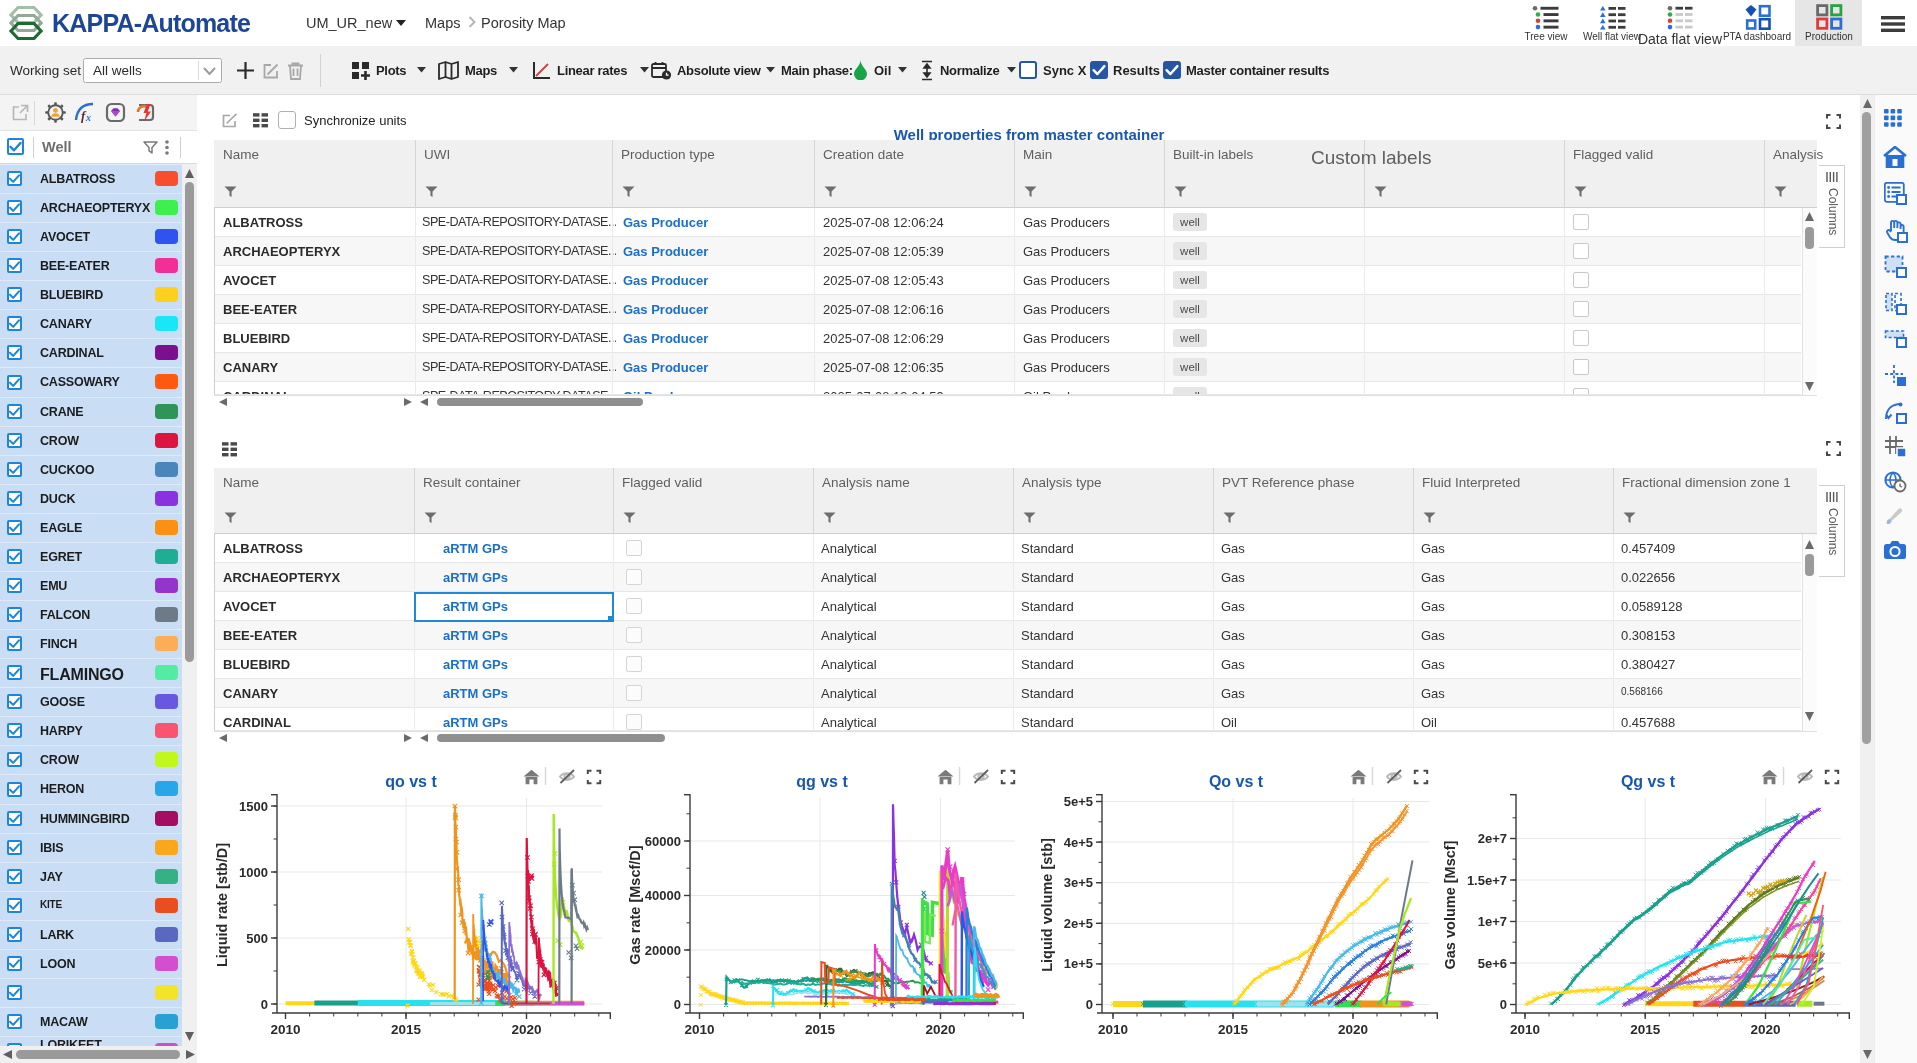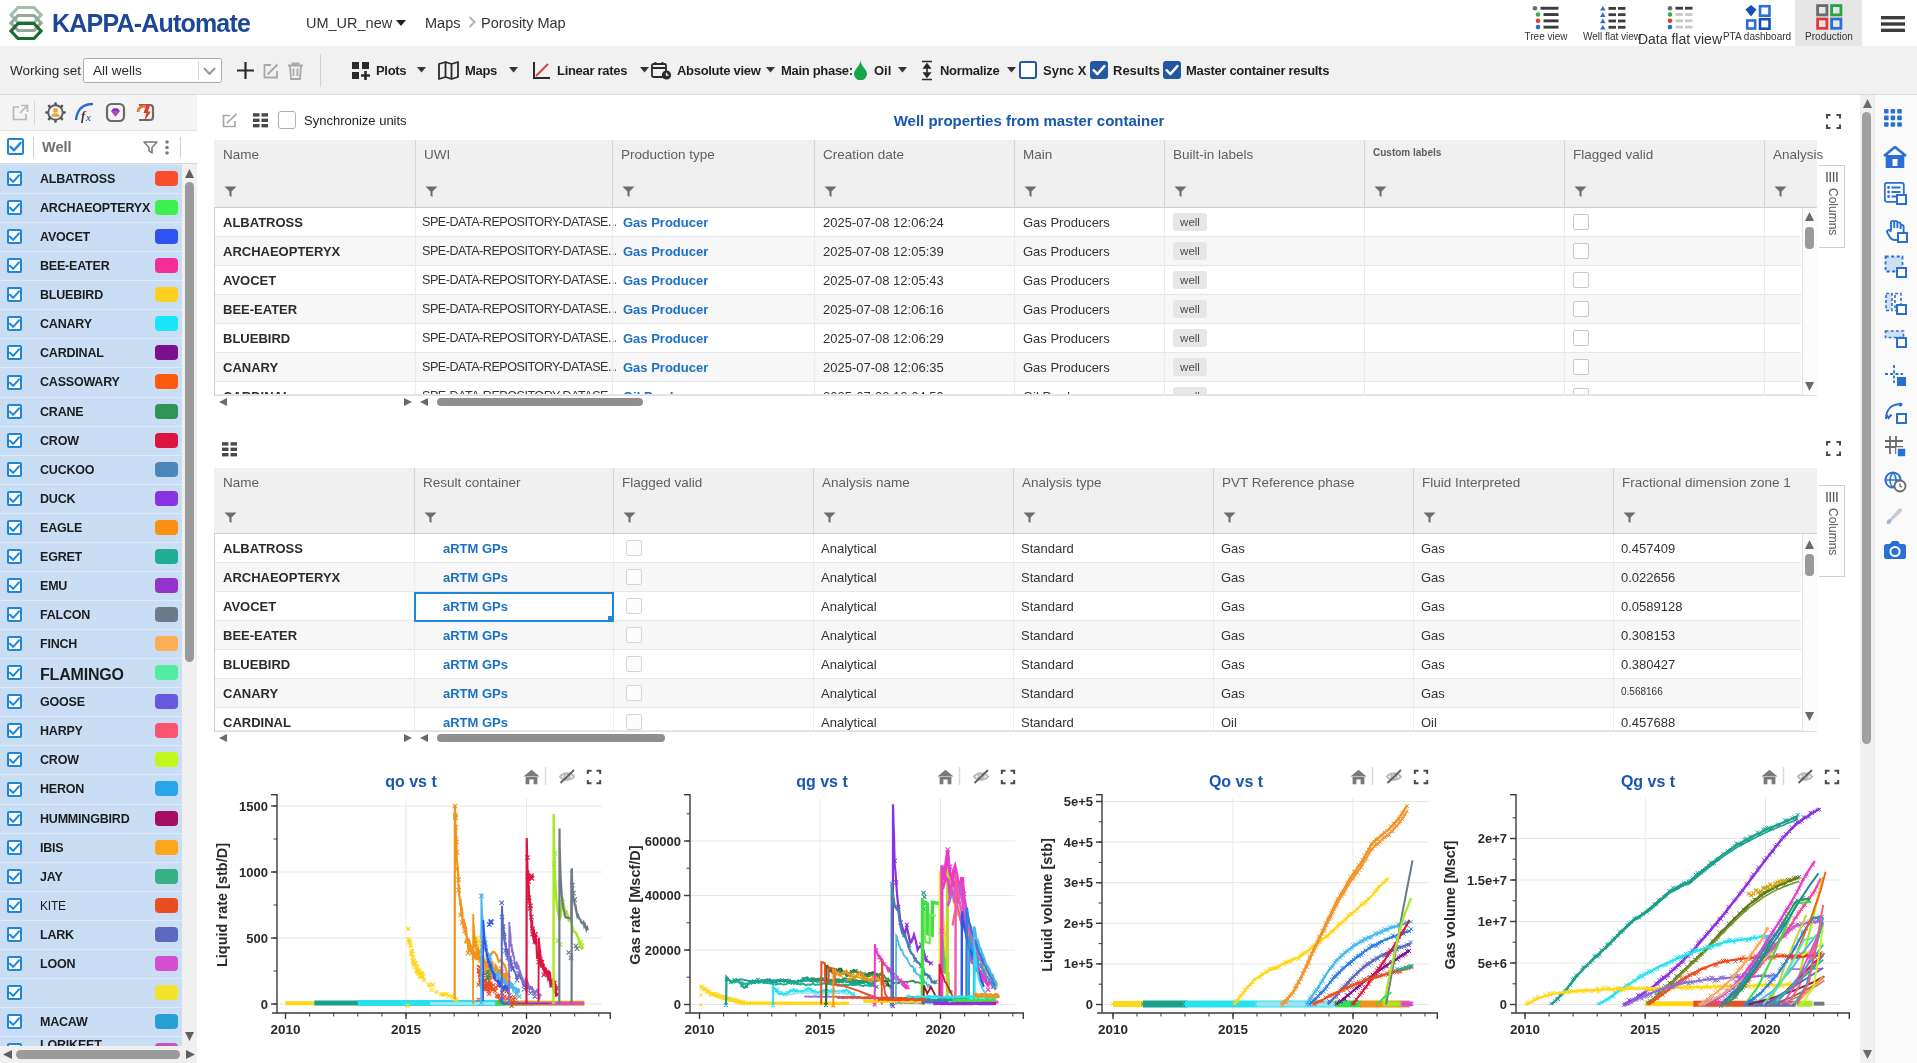--- a/index.html
+++ b/index.html
@@ -438,21 +438,21 @@
     </svg>
   </div>
 <div class="ab txt" style="left:40px;top:870px;font-size:12.5px;color:#1c1c1c;font-weight:bold;letter-spacing:-0.2px;">JAY</div>
 <div class="ab" style="left:155px;top:869px;width:23px;height:15px;background:#35b184;border-radius:4px;"></div>
 <div class="ab" style="left:0px;top:891px;width:182px;height:1px;background:#ddeafa;"></div>
 <div class="ab" style="left:7px;top:898px;width:15px;height:15px;background:#fff;border:2px solid #1d86d9;border-radius:2px;">
     <svg width="15" height="15" viewBox="0 0 16 16" style="position:absolute;left:-2px;top:-2px">
       <path d="M3.2 8.2 L6.6 11.6 L12.8 4.6" stroke="#1d86d9" stroke-width="2.2" fill="none" stroke-linecap="round" stroke-linejoin="round"></path>
     </svg>
   </div>
-<div class="ab txt" style="left:40px;top:899px;font-size:12px;color:#1c1c1c;font-weight:normal;letter-spacing:-0.2px;">KITE</div>
+<div class="ab txt" style="left:40px;top:899px;font-size:10px;color:#1c1c1c;font-weight:bold;letter-spacing:-0.2px;">KITE</div>
 <div class="ab" style="left:155px;top:898px;width:23px;height:15px;background:#ea4d20;border-radius:4px;"></div>
 <div class="ab" style="left:0px;top:920px;width:182px;height:1px;background:#ddeafa;"></div>
 <div class="ab" style="left:7px;top:927px;width:15px;height:15px;background:#fff;border:2px solid #1d86d9;border-radius:2px;">
     <svg width="15" height="15" viewBox="0 0 16 16" style="position:absolute;left:-2px;top:-2px">
       <path d="M3.2 8.2 L6.6 11.6 L12.8 4.6" stroke="#1d86d9" stroke-width="2.2" fill="none" stroke-linecap="round" stroke-linejoin="round"></path>
     </svg>
   </div>
 <div class="ab txt" style="left:40px;top:928px;font-size:12.5px;color:#1c1c1c;font-weight:bold;letter-spacing:-0.2px;">LARK</div>
 <div class="ab" style="left:155px;top:927px;width:23px;height:15px;background:#5a68c0;border-radius:4px;"></div>
 <div class="ab" style="left:0px;top:949px;width:182px;height:1px;background:#ddeafa;"></div>
@@ -512,21 +512,21 @@
 <svg class="ab" style="left:253px;top:112px;" width="15" height="17" viewBox="0 0 15 17">
     <rect x="0" y="1.2" width="6.5" height="3.4" fill="#4a4a4a"></rect>
     <rect x="8.5" y="1.2" width="6.5" height="3.4" fill="#4a4a4a"></rect>
     <rect x="0" y="6.6000000000000005" width="6.5" height="3.4" fill="#4a4a4a"></rect>
     <rect x="8.5" y="6.6000000000000005" width="6.5" height="3.4" fill="#4a4a4a"></rect>
     <rect x="0" y="12.0" width="6.5" height="3.4" fill="#4a4a4a"></rect>
     <rect x="8.5" y="12.0" width="6.5" height="3.4" fill="#4a4a4a"></rect>
   </svg>
 <div class="ab" style="left:278px;top:111px;width:18px;height:18px;background:#fff;border:1px solid #b0b0b0;border-radius:3px;"></div>
 <div class="ab txt" style="left:304px;top:113px;font-size:13px;color:#222;font-weight:normal;">Synchronize units</div>
-<div class="ab txt" style="left:1029px;top:112px;transform:translateX(-50%);font-size:15px;color:#1857ae;font-weight:bold;">Well properties from master container</div>
+<div class="ab txt" style="left:1029px;top:126px;transform:translateX(-50%);font-size:15px;color:#1857ae;font-weight:bold;">Well properties from master container</div>
 <svg class="ab" style="left:1826px;top:114px;" width="15" height="15" viewBox="0 0 15 15">
     <g stroke="#4a4a4a" stroke-width="2" fill="none">
       <path d="M1 4.5 V1 H4.5 M10.5 1 H14 V4.5 M14 10.5 V14 H10.5 M4.5 14 H1 V10.5"></path>
     </g>
   </svg>
 <div class="ab" style="left:214px;top:140px;width:1603px;height:269px;border:1px solid #cfcfcf;background:#fff;"></div>
 <div class="ab" style="left:214px;top:140px;width:1603px;height:68px;background:#f0f0f0;border-bottom:1px solid #cfcfcf;"></div>
 <div class="ab txt" style="left:223px;top:147px;font-size:13.5px;color:#5f5f5f;font-weight:normal;">Name</div>
 <svg class="ab" style="left:224px;top:186px;" width="13" height="12" viewBox="0 0 13 12">
     <path d="M0.5 0.5 H12.5 L7.539999999999999 5.4 V11 L5.46 9.8 V5.4 Z" fill="#6d6d6d"></path>
@@ -550,21 +550,21 @@
 <div class="ab txt" style="left:1023px;top:147px;font-size:13.5px;color:#5f5f5f;font-weight:normal;">Main</div>
 <svg class="ab" style="left:1024px;top:186px;" width="13" height="12" viewBox="0 0 13 12">
     <path d="M0.5 0.5 H12.5 L7.539999999999999 5.4 V11 L5.46 9.8 V5.4 Z" fill="#6d6d6d"></path>
   </svg>
 <div class="ab" style="left:1164px;top:140px;width:1px;height:68px;background:#d5d5d5;"></div>
 <div class="ab txt" style="left:1173px;top:147px;font-size:13.5px;color:#5f5f5f;font-weight:normal;">Built-in labels</div>
 <svg class="ab" style="left:1174px;top:186px;" width="13" height="12" viewBox="0 0 13 12">
     <path d="M0.5 0.5 H12.5 L7.539999999999999 5.4 V11 L5.46 9.8 V5.4 Z" fill="#6d6d6d"></path>
   </svg>
 <div class="ab" style="left:1364px;top:140px;width:1px;height:68px;background:#d5d5d5;"></div>
-<div class="ab txt" style="left:1373px;top:147px;font-size:10px;color:#5f5f5f;font-weight:bold;">Custom labels</div>
+<div class="ab txt" style="left:1311px;top:147px;font-size:19px;color:#5f5f5f;font-weight:normal;">Custom labels</div>
 <svg class="ab" style="left:1374px;top:186px;" width="13" height="12" viewBox="0 0 13 12">
     <path d="M0.5 0.5 H12.5 L7.539999999999999 5.4 V11 L5.46 9.8 V5.4 Z" fill="#6d6d6d"></path>
   </svg>
 <div class="ab" style="left:1564px;top:140px;width:1px;height:68px;background:#d5d5d5;"></div>
 <div class="ab txt" style="left:1573px;top:147px;font-size:13.5px;color:#5f5f5f;font-weight:normal;">Flagged valid</div>
 <svg class="ab" style="left:1574px;top:186px;" width="13" height="12" viewBox="0 0 13 12">
     <path d="M0.5 0.5 H12.5 L7.539999999999999 5.4 V11 L5.46 9.8 V5.4 Z" fill="#6d6d6d"></path>
   </svg>
 <div class="ab" style="left:1764px;top:140px;width:1px;height:68px;background:#d5d5d5;"></div>
 <div class="ab txt" style="left:1773px;top:147px;font-size:13.5px;color:#5f5f5f;font-weight:normal;">Analysis</div>

